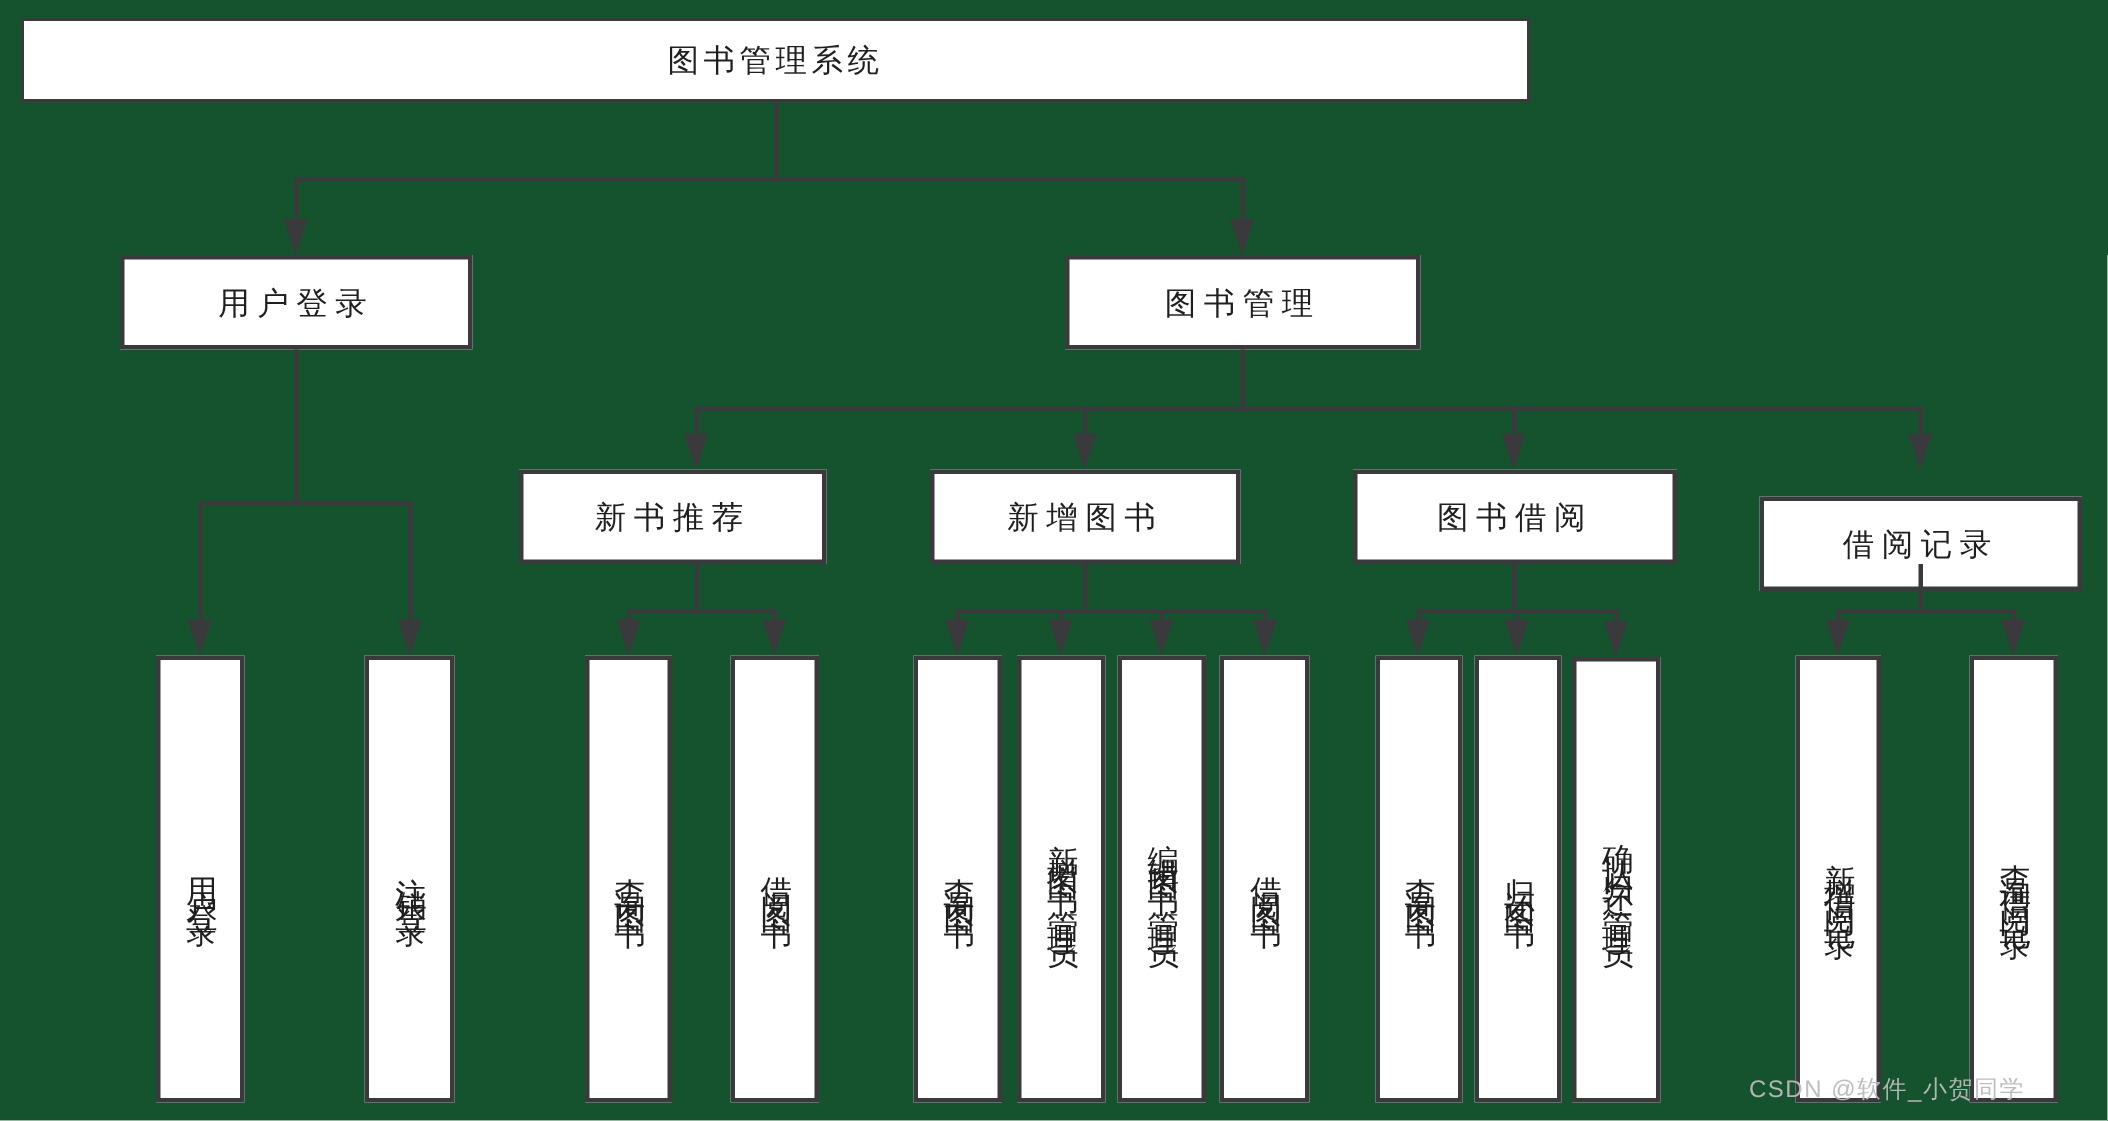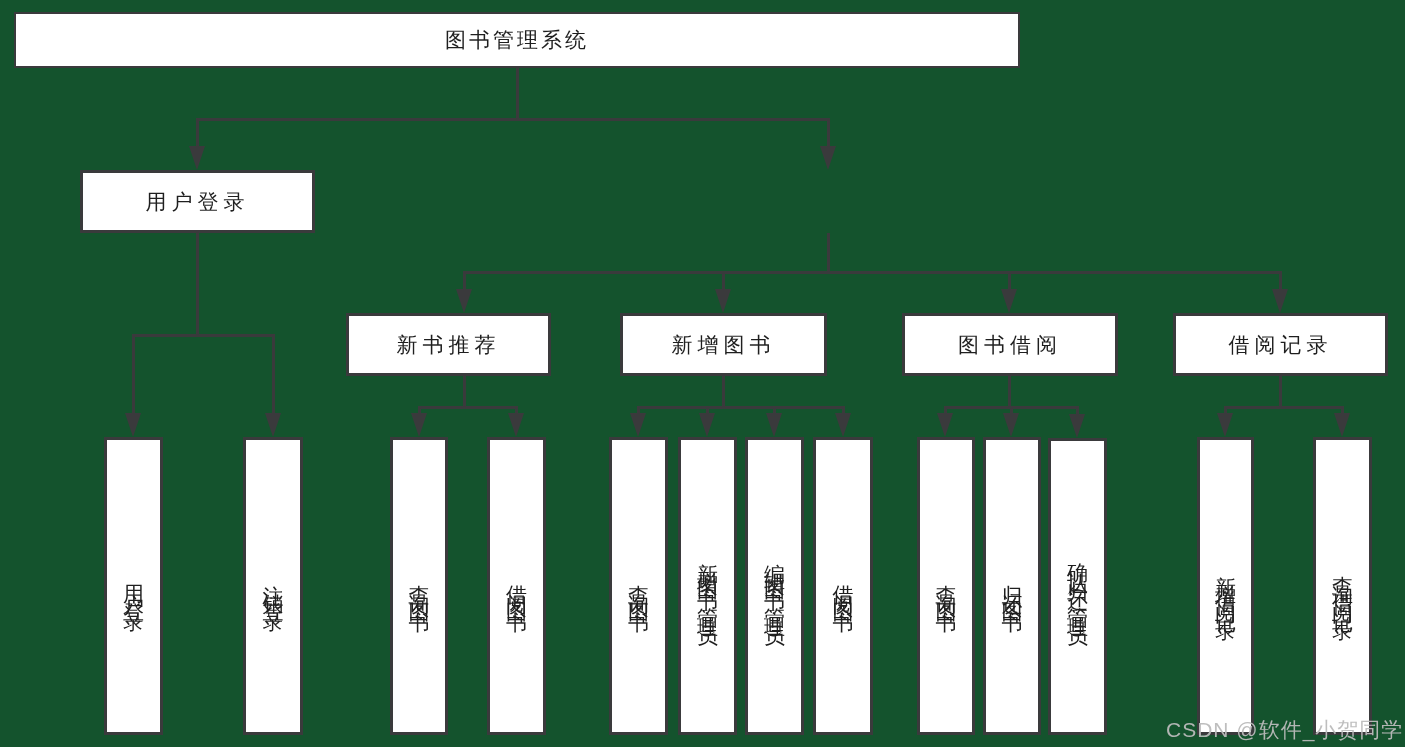--- a/index.html
+++ b/index.html
@@ -39,21 +39,21 @@
     position: absolute;
     width: 0; height: 0;
     border-left: 8px solid transparent;
     border-right: 8px solid transparent;
     border-top: 24px solid #3a3a3c;
   }
   #watermark {
     position: absolute;
     left: 1166px;
     top: 716px;
-    font-size: 21px;
+    font-size: 16px;
     color: rgba(186,186,186,0.95);
     letter-spacing: 1px;
     z-index: 10;
     white-space: nowrap;
   }
 </style>
 </head>
 <body>
 
 <div id="canvas">
@@ -61,20 +61,21 @@
   <div class="box root" style="left:14px; top:12px; width:1006px; height:56px;">图书管理系统</div>
 
   <div class="vline" style="left:516px; top:68px; height:51px;"></div>
   <div class="hline" style="left:196px; top:118px; width:633px;"></div>
   <div class="vline" style="left:196px; top:118px; height:30px;"></div>
   <div class="arrow-down" style="left:189px; top:146px;"></div>
   <div class="vline" style="left:827px; top:118px; height:30px;"></div>
   <div class="arrow-down" style="left:820px; top:146px;"></div>
 
   <div class="box" style="left:80px; top:170px; width:235px; height:63px;">用户登录</div>
+  <div class="box" style="left:710px; top:170px; width:237px; height:63px;">图书管理</div>
 
   <div class="vline" style="left:196px; top:233px; height:102px;"></div>
   <div class="hline" style="left:132px; top:334px; width:142px;"></div>
   <div class="vline" style="left:132px; top:334px; height:81px;"></div>
   <div class="arrow-down" style="left:125px; top:413px;"></div>
   <div class="vline" style="left:272px; top:334px; height:81px;"></div>
   <div class="arrow-down" style="left:265px; top:413px;"></div>
 
   <div class="vline" style="left:827px; top:233px; height:39px;"></div>
   <div class="hline" style="left:463px; top:271px; width:818px;"></div>
@@ -83,21 +84,21 @@
   <div class="vline" style="left:722px; top:271px; height:20px;"></div>
   <div class="arrow-down" style="left:715px; top:289px;"></div>
   <div class="vline" style="left:1008px; top:271px; height:20px;"></div>
   <div class="arrow-down" style="left:1001px; top:289px;"></div>
   <div class="vline" style="left:1279px; top:271px; height:20px;"></div>
   <div class="arrow-down" style="left:1272px; top:289px;"></div>
 
   <div class="box" style="left:346px; top:313px; width:205px; height:63px;">新书推荐</div>
   <div class="box" style="left:620px; top:313px; width:207px; height:63px;">新增图书</div>
   <div class="box" style="left:902px; top:313px; width:216px; height:63px;">图书借阅</div>
-  <div class="box" style="left:1173px; top:313px; width:215px; height:63px;">借阅记录</div>
+  <div class="box" style="left:1173px; top:331px; width:215px; height:63px;">借阅记录</div>
 
   <div class="vline" style="left:463px; top:376px; height:31px;"></div>
   <div class="hline" style="left:418px; top:406px; width:100px;"></div>
   <div class="vline" style="left:418px; top:406px; height:9px;"></div>
   <div class="arrow-down" style="left:411px; top:413px;"></div>
   <div class="vline" style="left:515px; top:406px; height:9px;"></div>
   <div class="arrow-down" style="left:508px; top:413px;"></div>
 
   <div class="vline" style="left:722px; top:376px; height:31px;"></div>
   <div class="hline" style="left:637px; top:406px; width:207px;"></div>

